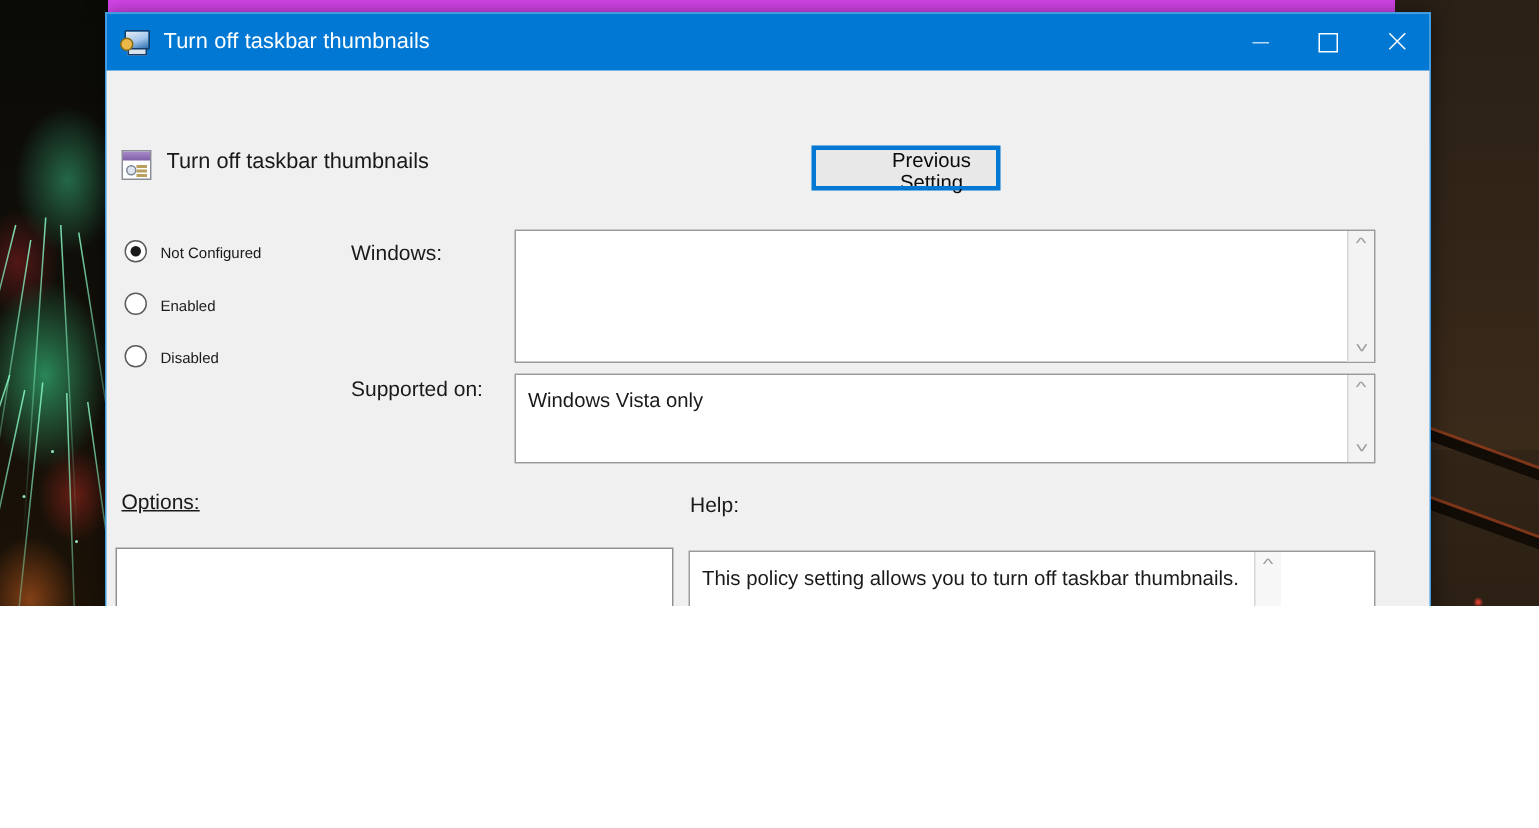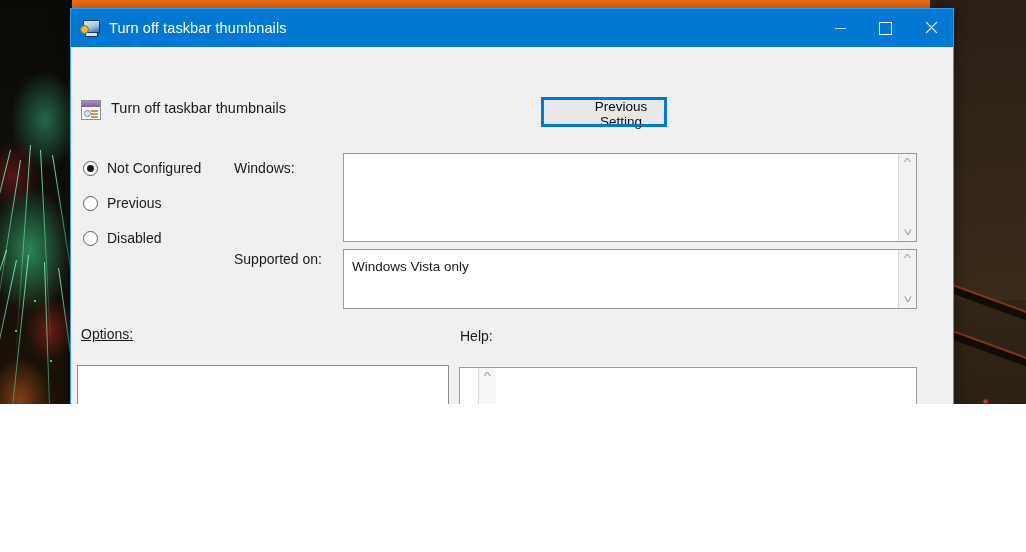--- a/index.html
+++ b/index.html
@@ -9,21 +9,21 @@
     height: 552px;
     overflow: hidden;
     font-family: "Liberation Sans", sans-serif;
   }
 
   
   #desktop {
     position: relative;
     width: 1026px;
     height: 404px;
-    background: #f97316;
+    background: #d946ef;
     overflow: hidden;
   }
   .wall-left {
     position: absolute;
     left: 0; top: 0;
     width: 72px; height: 552px;
     background:
       radial-gradient(ellipse 60px 90px at 30px 250px, rgba(60,230,150,.55), rgba(0,0,0,0) 70%),
       radial-gradient(ellipse 50px 70px at 45px 120px, rgba(70,240,170,.40), rgba(0,0,0,0) 70%),
       radial-gradient(ellipse 45px 60px at 20px 400px, rgba(255,120,40,.45), rgba(0,0,0,0) 70%),
@@ -215,21 +215,21 @@
     background: #dedede;
     border-color: #c4c4c4;
   }
 
   
   .radio-row {
     position: absolute;
     left: 12px;
     display: flex;
     align-items: flex-end;
-    font-size: 14px;
+    font-size: 10px;
     color: #1a1a1a;
   }
   .radio {
     width: 15px; height: 15px;
     border-radius: 50%;
     border: 1px solid #5c5c5c;
     background: #ffffff;
     box-sizing: border-box;
     position: relative;
     margin-right: 9px;
@@ -380,21 +380,21 @@
       <div class="hdr-title">Turn off taskbar thumbnails</div>
 
       <button class="btn" id="btn-prev">Previous Setting</button>
 
       <div class="radio-row" style="top:113px;">
         <span class="radio checked"></span>
         <span>Not Configured</span>
       </div>
       <div class="radio-row" style="top:148px;">
         <span class="radio"></span>
-        <span>Previous</span>
+        <span>Enabled</span>
       </div>
       <div class="radio-row" style="top:183px;">
         <span class="radio"></span>
         <span>Disabled</span>
       </div>
 
       <div class="fld-label" style="left:163px; top:113px;">Windows:</div>
       <div class="tbox" style="left:272px; top:106px; width:574px; height:89px;">
         <div class="content"></div>
         <div class="sbar">
@@ -422,20 +422,21 @@
 
       <div class="fld-label" style="left:10px; top:279px;text-decoration:underline;">Options:</div>
       <div class="fld-label" style="left:389px; top:281px;">Help:</div>
 
       <div class="panel" style="left:6px; top:318px; width:372px; height:230px;">
         <div class="help-body"></div>
       </div>
 
       <div class="tbox" style="left:388px; top:320px; width:458px; height:228px;">
         <div class="help-body">
+          <p class="help-para">This policy setting allows you to turn off taskbar thumbnails.</p>
         </div>
         <div class="sbar" style="background:#f7f7f7; justify-content:flex-start;">
           <div class="arrow">
               <span>^</span>
             </div>
         </div>
       </div>
 
     </div>
   </div>

